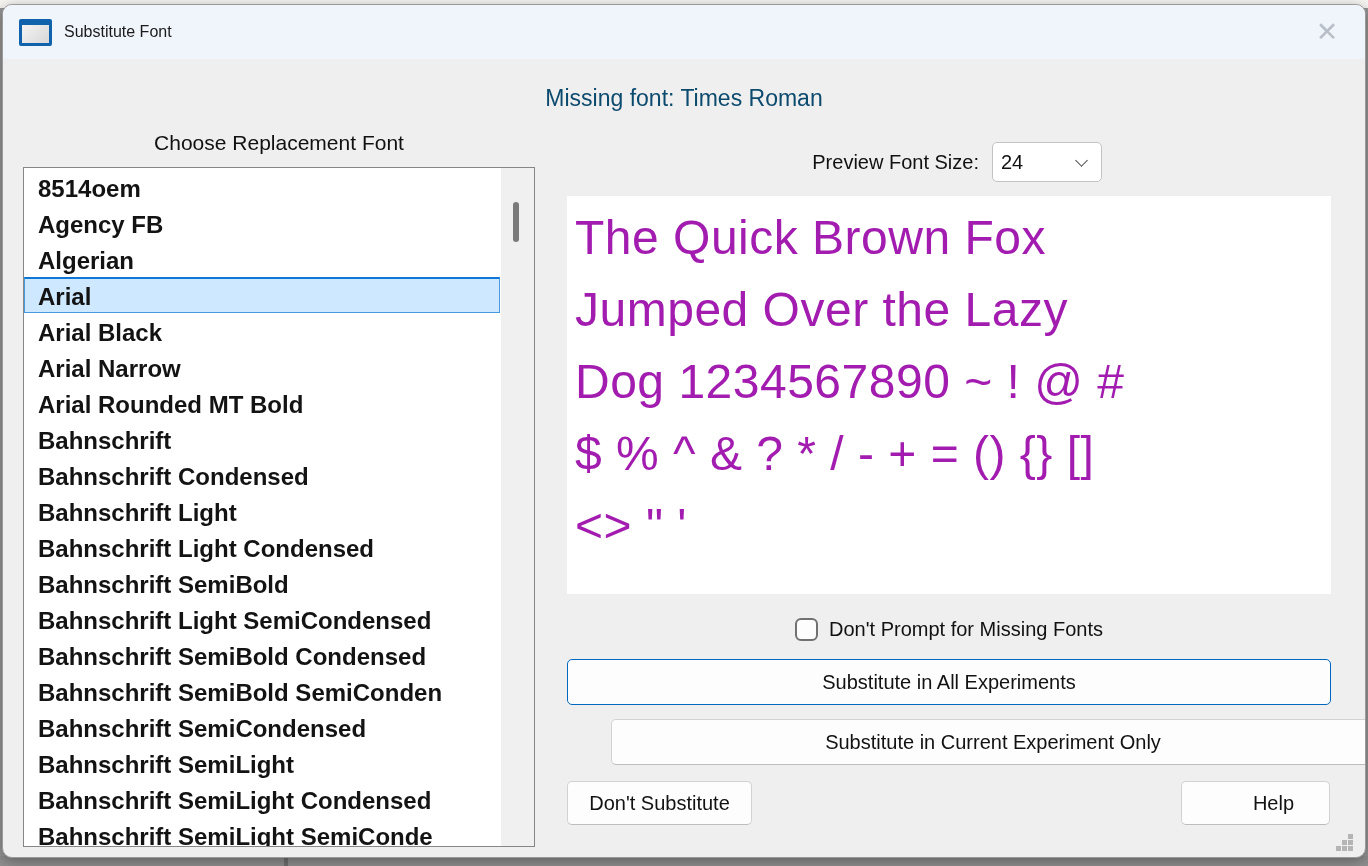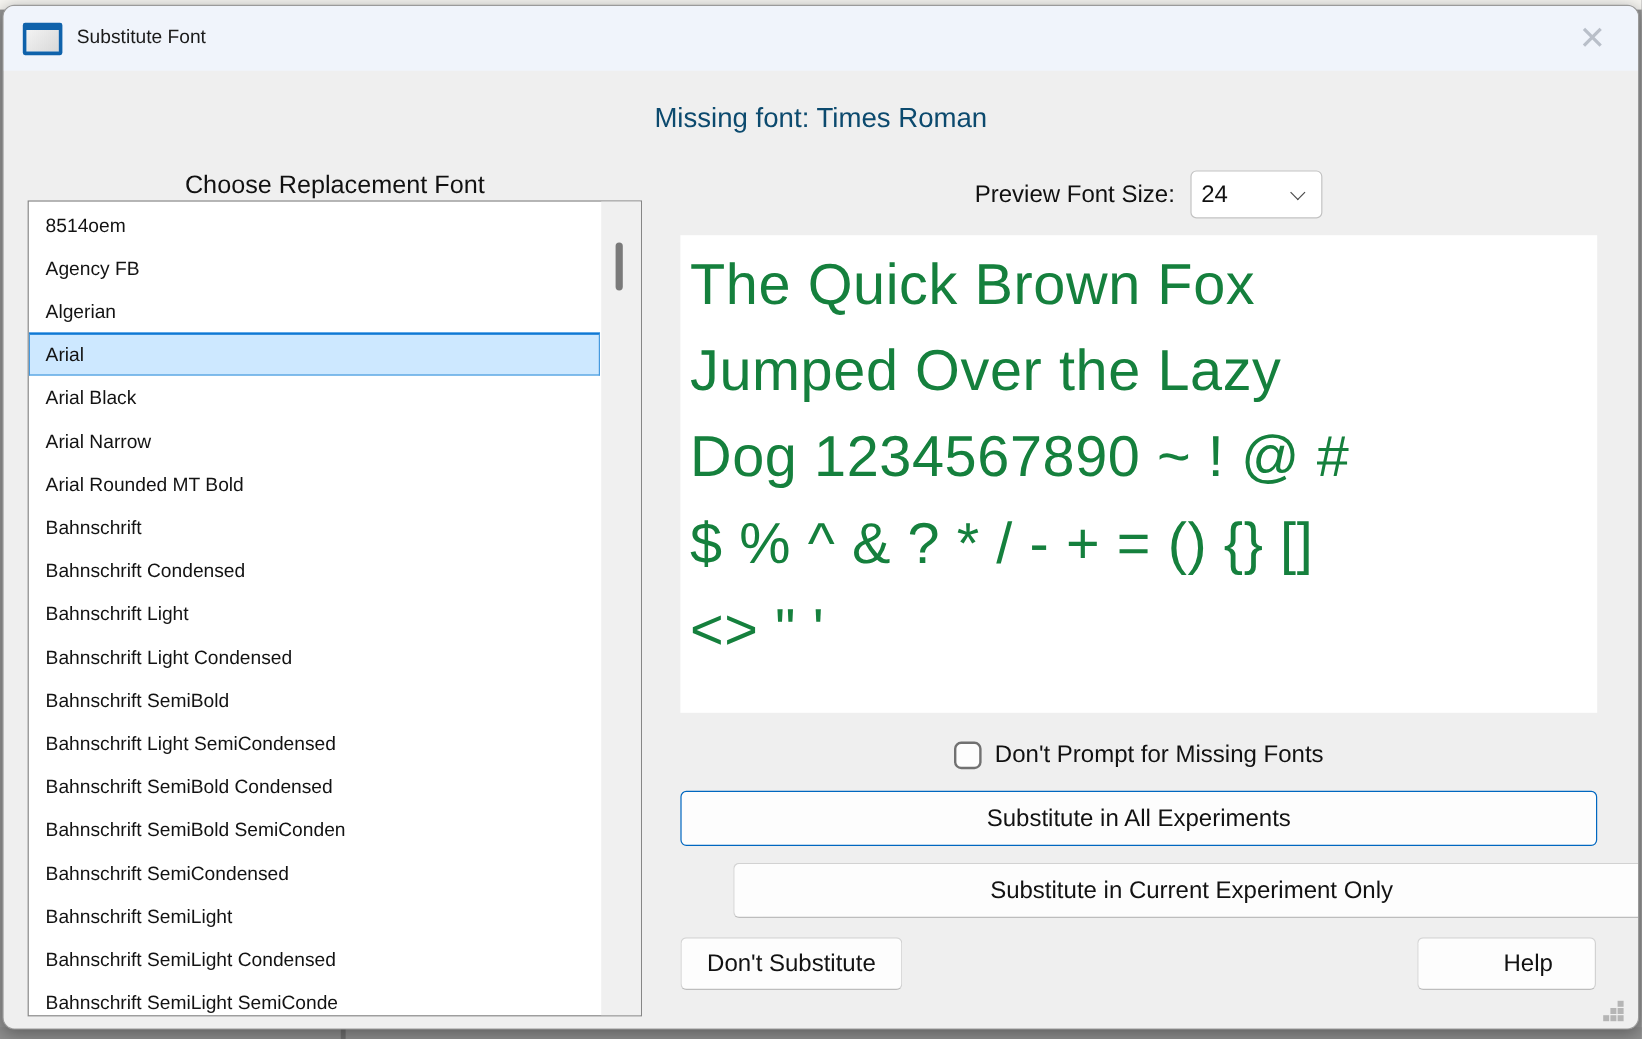--- a/index.html
+++ b/index.html
@@ -21,45 +21,45 @@
     background:linear-gradient(135deg,#f3f3f3,#d8d8d8); }
   .title-text { margin-left:12px; font-size:16px; color:#1b1b1b; }
   .close-btn { position:absolute; right:14px; top:0; width:48px; height:54px;
     display:flex; align-items:center; justify-content:center;
     color:#b9bfc9; font-size:27px; font-weight:300; cursor:default; }
 
   .missing-msg { position:absolute; left:0; top:80px; width:100%;
     text-align:center; font-size:23px; color:#0c4a6e; }
 
   .list-label { position:absolute; left:20px; top:126px; width:512px;
-    text-align:center; font-size:21px; color:#111;margin-top:12px; }
+    text-align:center; font-size:21px; color:#111; }
 
   .listbox { position:absolute; left:20px; top:162px; width:512px; height:680px;
     background:#fff; border:1px solid #868686; }
   .list-inner { position:absolute; left:0; top:0; right:34px; bottom:0; overflow:hidden; padding-top:1px; }
-  .list-item { height:36px; line-height:36px; padding-left:13px; font-size:16px;
-    color:#131313; white-space:nowrap; border:1px solid transparent; border-top-width:2px; }
+  .list-item { height:36px; line-height:36px; padding-left:13px; font-size:24px;
+    color:#131313; white-space:nowrap; border:1px solid transparent; border-top-width:2px;font-weight:bold; }
   .list-item.selected { background:#cde8ff; border:1px solid #479ade; border-top:2px solid #0f78d4; }
   .scroll-track { position:absolute; top:0; right:0; width:33px; height:100%;
     background:#f0f0f0; }
   .scroll-thumb { position:absolute; right:15px; top:34px; width:6px; height:40px;
     background:#7a7a7a; border-radius:3px; }
 
   .size-label { position:absolute; left:564px; top:146px; width:412px;
     text-align:right; font-size:20px; color:#111; }
   .size-combo { position:absolute; left:989px; top:137px; width:110px; height:40px;
     background:#fff; border:1px solid #c3c3c3; border-radius:5px;
     display:flex; align-items:center; font-size:20px; color:#111; padding-left:8px; }
   .chevron { position:absolute; right:14px; top:13px; width:10px; height:10px; }
   .chevron::before { content:""; position:absolute; left:0; top:0; width:8px; height:8px;
     border-right:1.6px solid #4a4a4a; border-bottom:1.6px solid #4a4a4a; transform:rotate(45deg); }
 
   .preview-box { position:absolute; left:564px; top:191px; width:764px; height:398px;
     background:#fff; overflow:hidden; padding:6px 0 0 8px; }
-  .preview-line { font-size:48px; line-height:72px; color:#15803d; white-space:nowrap;
+  .preview-line { font-size:48px; line-height:72px; color:#a21caf; white-space:nowrap;
     letter-spacing:.5px; }
 
   .checkbox-row { position:absolute; left:564px; top:608px; width:764px; height:32px;
     display:flex; align-items:center; justify-content:center; gap:11px; }
   .checkbox-box { width:23px; height:23px; background:#fdfdfd; border:2px solid #717171;
     border-radius:6px; }
   .checkbox-label { font-size:20px; color:#111; }
 
   .btn { position:absolute; background:#fdfdfd; border:1px solid #d2d2d2;
     border-bottom-color:#bdbdbd; border-radius:5px; font-size:20px; color:#121212;

